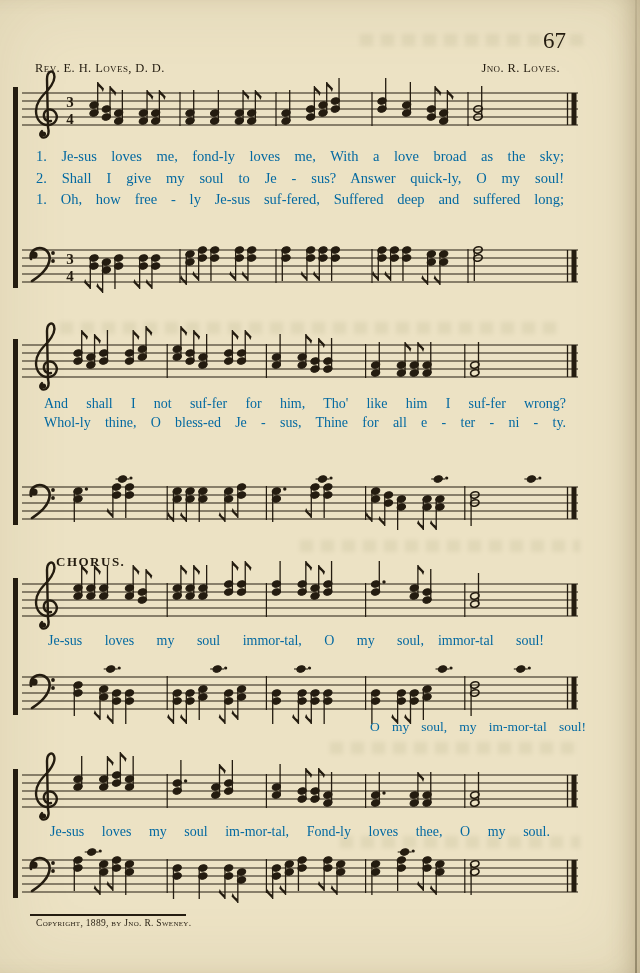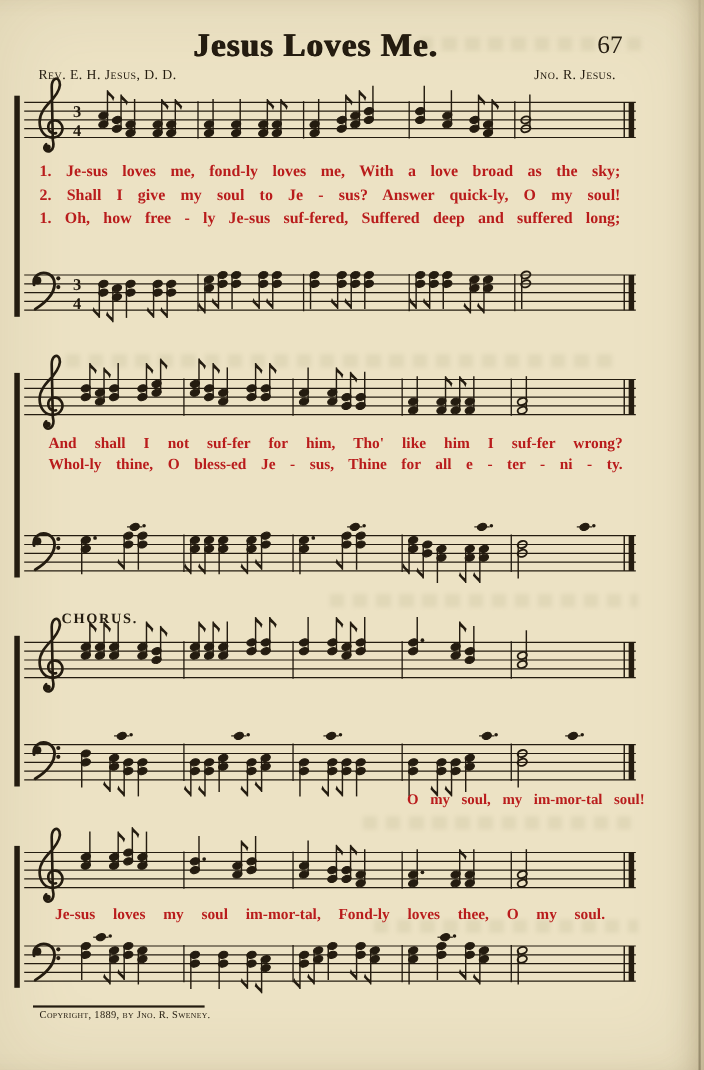--- a/index.html
+++ b/index.html
@@ -20,45 +20,44 @@
   }
   .page-num{position:absolute;top:28px;left:543px;font-size:23px;}
   .attr{position:absolute;top:61px;font-size:12.5px;font-variant:small-caps;letter-spacing:.4px;}
   .attr.left{left:35px;}
   .attr.right{right:80px;}
   .sys-bar{position:absolute;left:13px;width:5px;background:#241c10;}
   .staff{position:absolute;left:22px;width:556px;height:90px;}
   .staff svg{display:block;overflow:visible;}
   .lyrics{position:absolute;z-index:3;}
   .lyric-line{
-    font-size:14px;font-weight:bold;color:#b91c1c;white-space:normal;
+    font-size:14px;font-weight:normal;color:#0369a1;white-space:normal;
     text-align:justify;text-align-last:justify;-moz-text-align-last:justify;
   }
   .v1 .lyric-line{font-size:14.5px;line-height:21.5px;}
   .v2 .lyric-line{font-size:14px;line-height:18.8px;}
   .single{line-height:16px;}
   .chorus-label{position:absolute;left:56px;top:554px;font-size:13px;font-weight:bold;letter-spacing:1.5px;z-index:4;}
   .footer-rule{position:absolute;left:30px;top:914px;width:156px;height:1.5px;background:#241c10;}
   .copyright{position:absolute;left:36px;top:918px;font-size:9.5px;font-variant:small-caps;letter-spacing:.3px;}
 </style>
 </head>
 <body>
 
 <div class="page">
 
   <div class="bleed" style="top:34px;left:360px;width:230px;"></div>
   <div class="bleed" style="top:322px;left:60px;width:500px;"></div>
   <div class="bleed" style="top:540px;left:300px;width:280px;"></div>
   <div class="bleed" style="top:742px;left:330px;width:250px;"></div>
   <div class="bleed" style="top:836px;left:340px;width:240px;"></div>
 
-  <div class="title">Jesus Loves Me.</div>
   <div class="page-num">67</div>
-  <div class="attr left">Rev. E. H. Jesus, D. D.</div>
-  <div class="attr right">Jno. R. Jesus.</div>
+  <div class="attr left">Rev. E. H. Loves, D. D.</div>
+  <div class="attr right">Jno. R. Loves.</div>
 
   <div class="sys-bar" style="top:87px;height:201px;"></div>
   <div class="sys-bar" style="top:339px;height:186px;"></div>
   <div class="sys-bar" style="top:578px;height:137px;"></div>
   <div class="sys-bar" style="top:769px;height:129px;"></div>
 
   <div class="staff" style="top:65px;">
       <svg width="556" height="90" viewBox="0 0 556 90">
         <line x1="0" y1="28" x2="556" y2="28" stroke="#241c10" stroke-width="1.05"></line>
         <line x1="0" y1="36" x2="556" y2="36" stroke="#241c10" stroke-width="1.05"></line>
@@ -763,20 +762,23 @@
     <div class="lyric-line">1. Oh, how free - ly Je-sus suf-fered, Suffered deep and suffered long;</div>
   </div>
 
   <div class="lyrics v2" style="top:395px;left:44px;width:522px;">
     <div class="lyric-line">And shall I not suf-fer for him, Tho' like him I suf-fer wrong?</div>
     <div class="lyric-line">Whol-ly thine, O bless-ed Je - sus, Thine for all e - ter - ni - ty.</div>
   </div>
 
   <div class="chorus-label">CHORUS.</div>
 
+  <div class="lyrics" style="top:633px;left:48px;width:496px;">
+    <div class="lyric-line single">Je-sus loves my soul immor-tal, O my soul, immor-tal soul!</div>
+  </div>
 
   <div class="lyrics" style="top:719px;left:352px;width:216px;margin-left:18px;">
     <div class="lyric-line single" style="font-size:13.5px;">O my soul, my im-mor-tal soul!</div>
   </div>
 
   <div class="lyrics" style="top:824px;left:50px;width:500px;">
     <div class="lyric-line single">Je-sus loves my soul im-mor-tal, Fond-ly loves thee, O my soul.</div>
   </div>
 
   <div class="footer-rule"></div>

